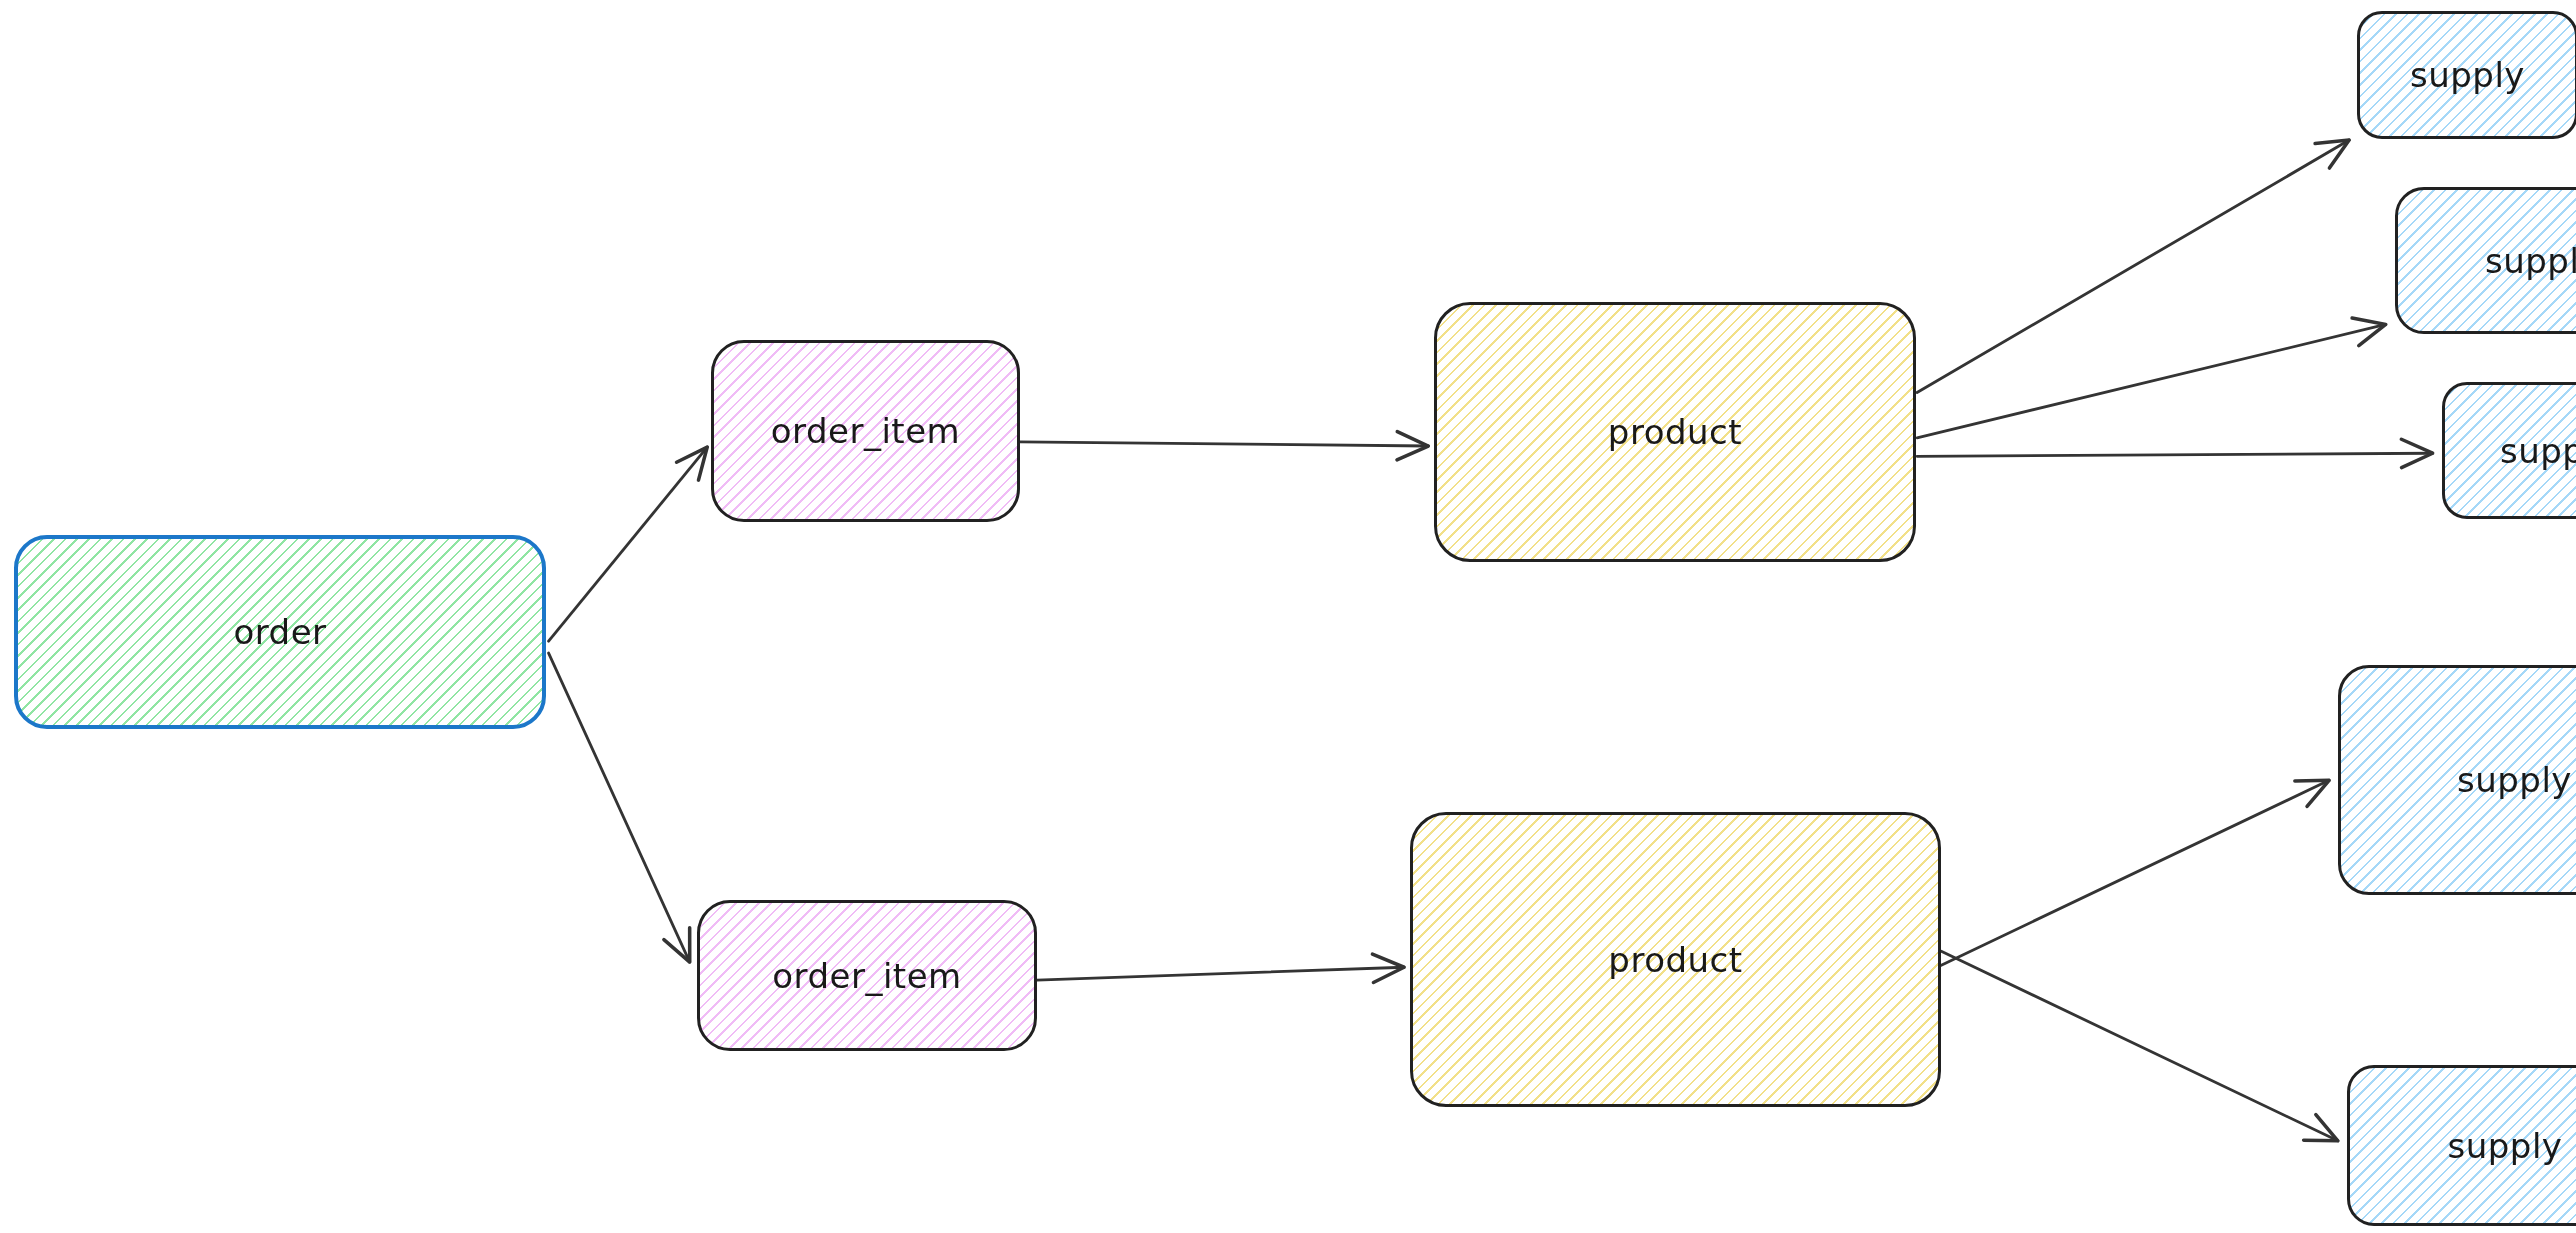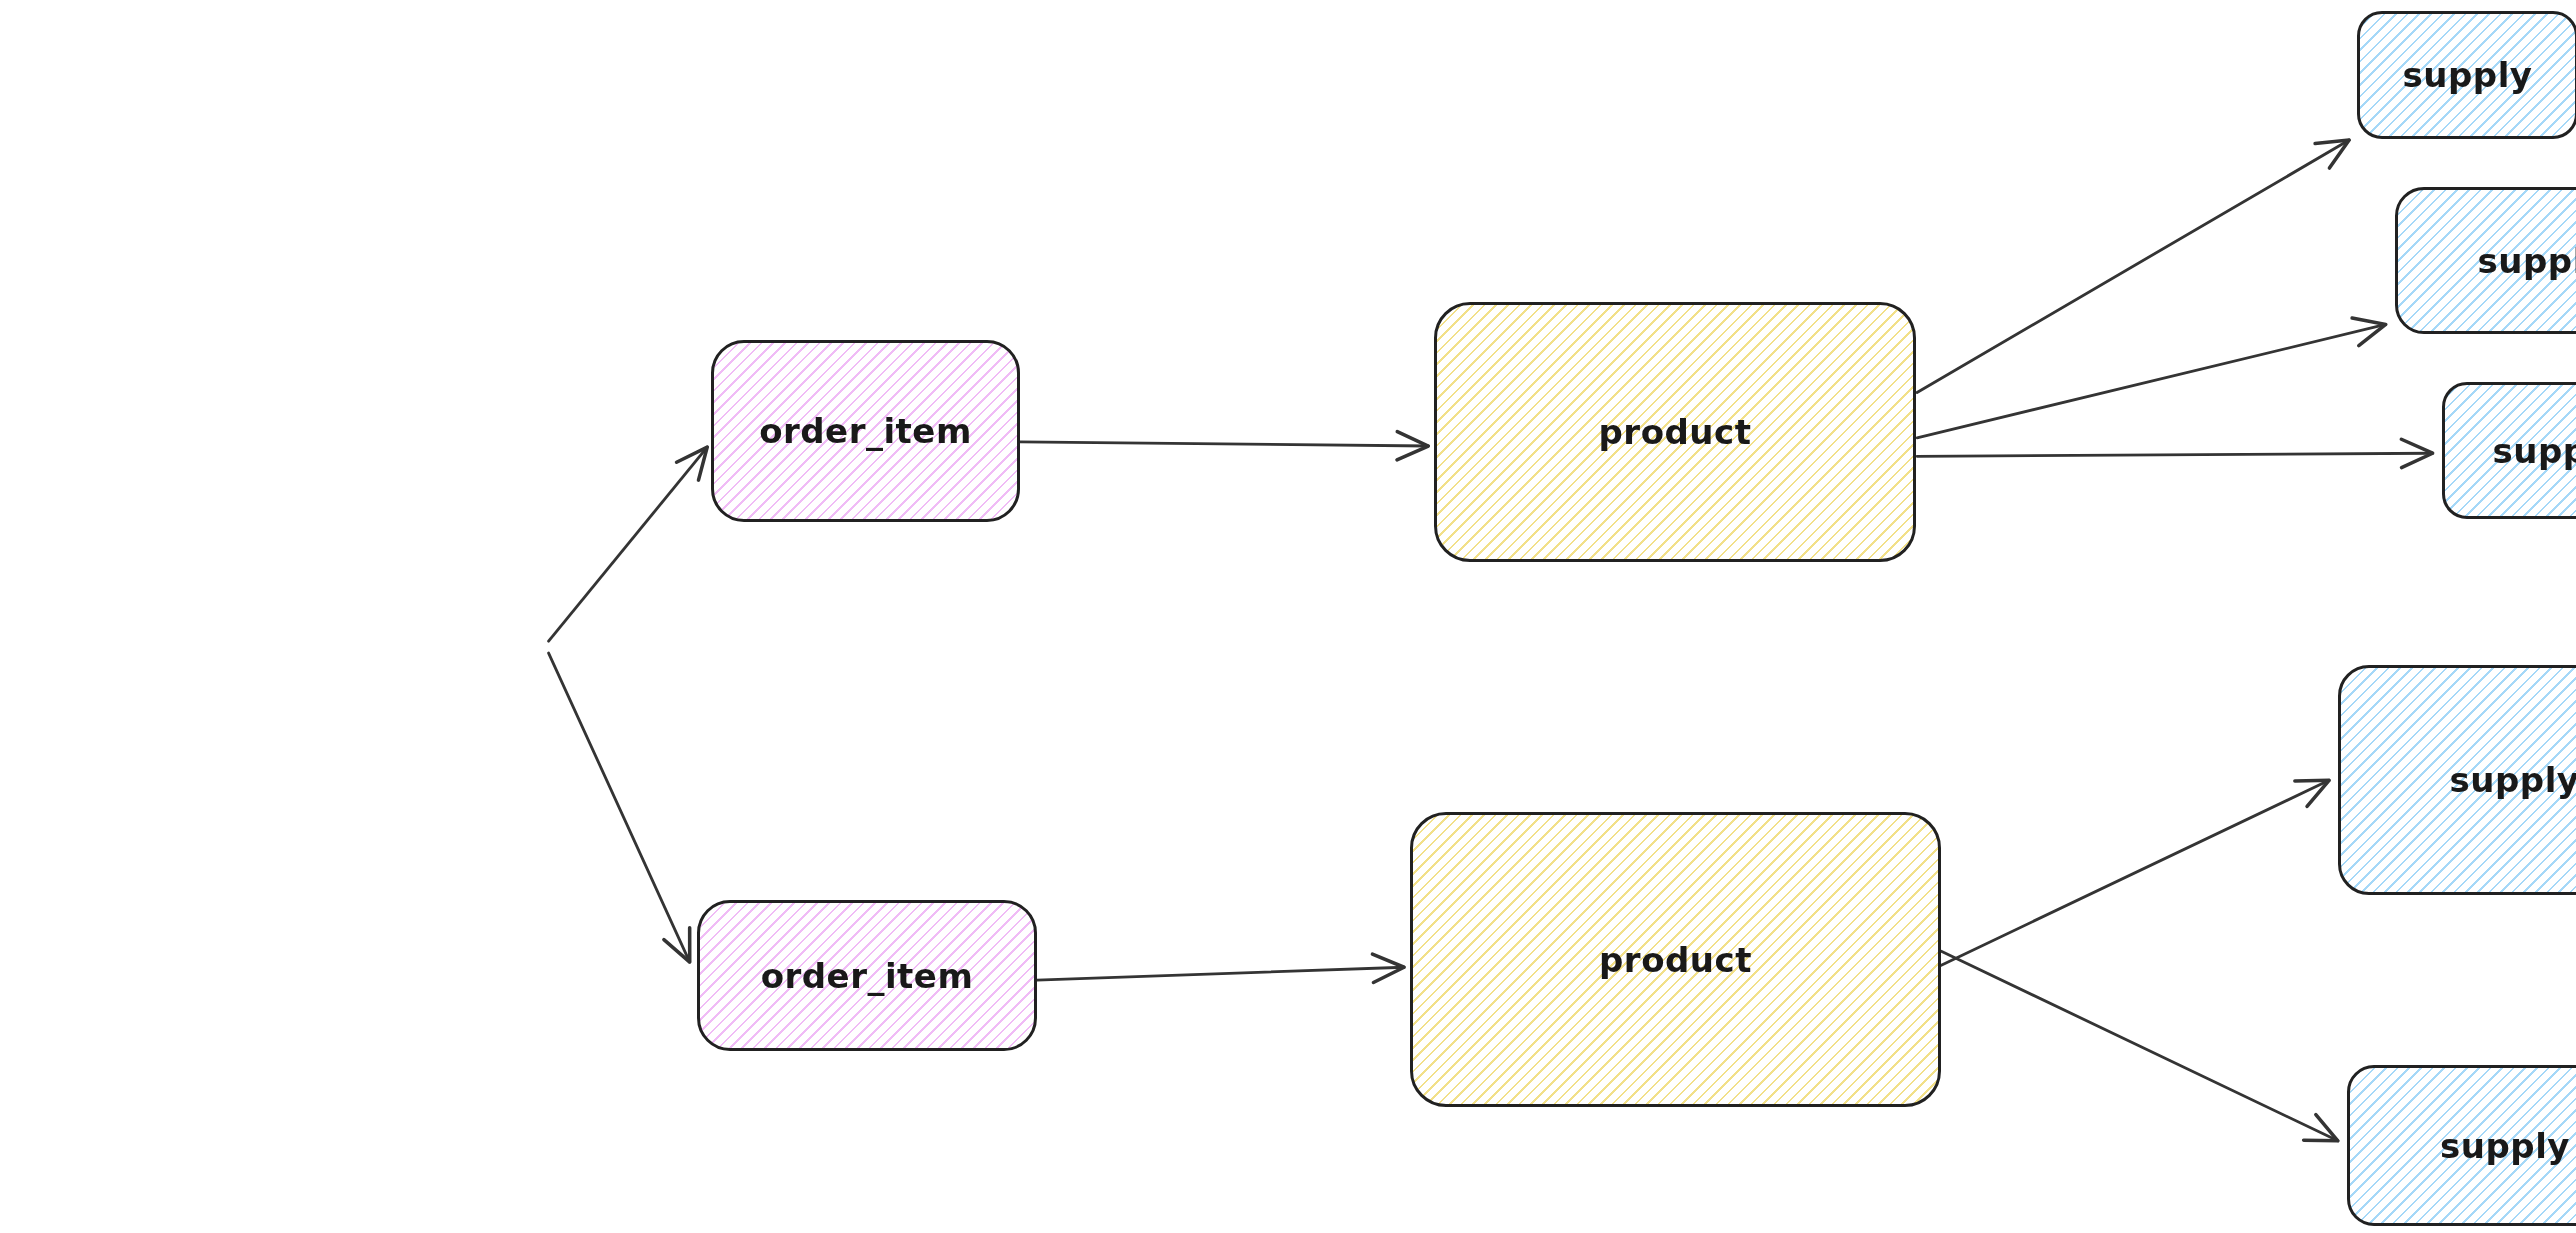--- a/index.html
+++ b/index.html
@@ -46,21 +46,21 @@
     font-size: 34px;
     letter-spacing: 0.5px;
     background-image: repeating-linear-gradient(
       135deg,
       var(--h) 0px,
       var(--h) 1.8px,
       transparent 1.8px,
       transparent 8.2px
     );
   }
-  .lbl { pointer-events: none; font-weight: bold; }
+  .lbl { pointer-events: none; }
   .k-order {
     --h: var(--order-hatch, #90e5a3);
     border: 4.6px solid var(--order-border, #1c77c9);
     border-radius: 33px;
   }
   .k-order-item {
     --h: var(--order-item-hatch, #f0bcf6);
     border: 3.1px solid var(--shape-border, #212121);
     border-radius: 33px;
     margin-top: 27px;
@@ -104,20 +104,23 @@
     <path class="edge" d="M1064,1268 L1338,1868" marker-end="url(#ah)"></path>
     <path class="edge" d="M1979,858 L2772,866" marker-end="url(#ah)"></path>
     <path class="edge" d="M2012,1903 L2725,1878" marker-end="url(#ah)"></path>
     <path class="edge" d="M3721,762 L4560,272" marker-end="url(#ah)"></path>
     <path class="edge" d="M3721,850 L4631,630" marker-end="url(#ah)"></path>
     <path class="edge" d="M3721,886 L4722,880" marker-end="url(#ah)"></path>
     <path class="edge" d="M3768,1874 L4521,1515" marker-end="url(#ah)"></path>
     <path class="edge" d="M3768,1847 L4538,2215" marker-end="url(#ah)"></path>
   </svg>
 
+  <div class="node k-order n-order">
+    <span class="lbl">order</span>
+  </div>
 
   <div class="node k-order-item n-oi1">
     <span class="lbl">order_item</span>
   </div>
 
   <div class="node k-order-item n-oi2">
     <span class="lbl">order_item</span>
   </div>
 
   <div class="node k-product n-p1">

